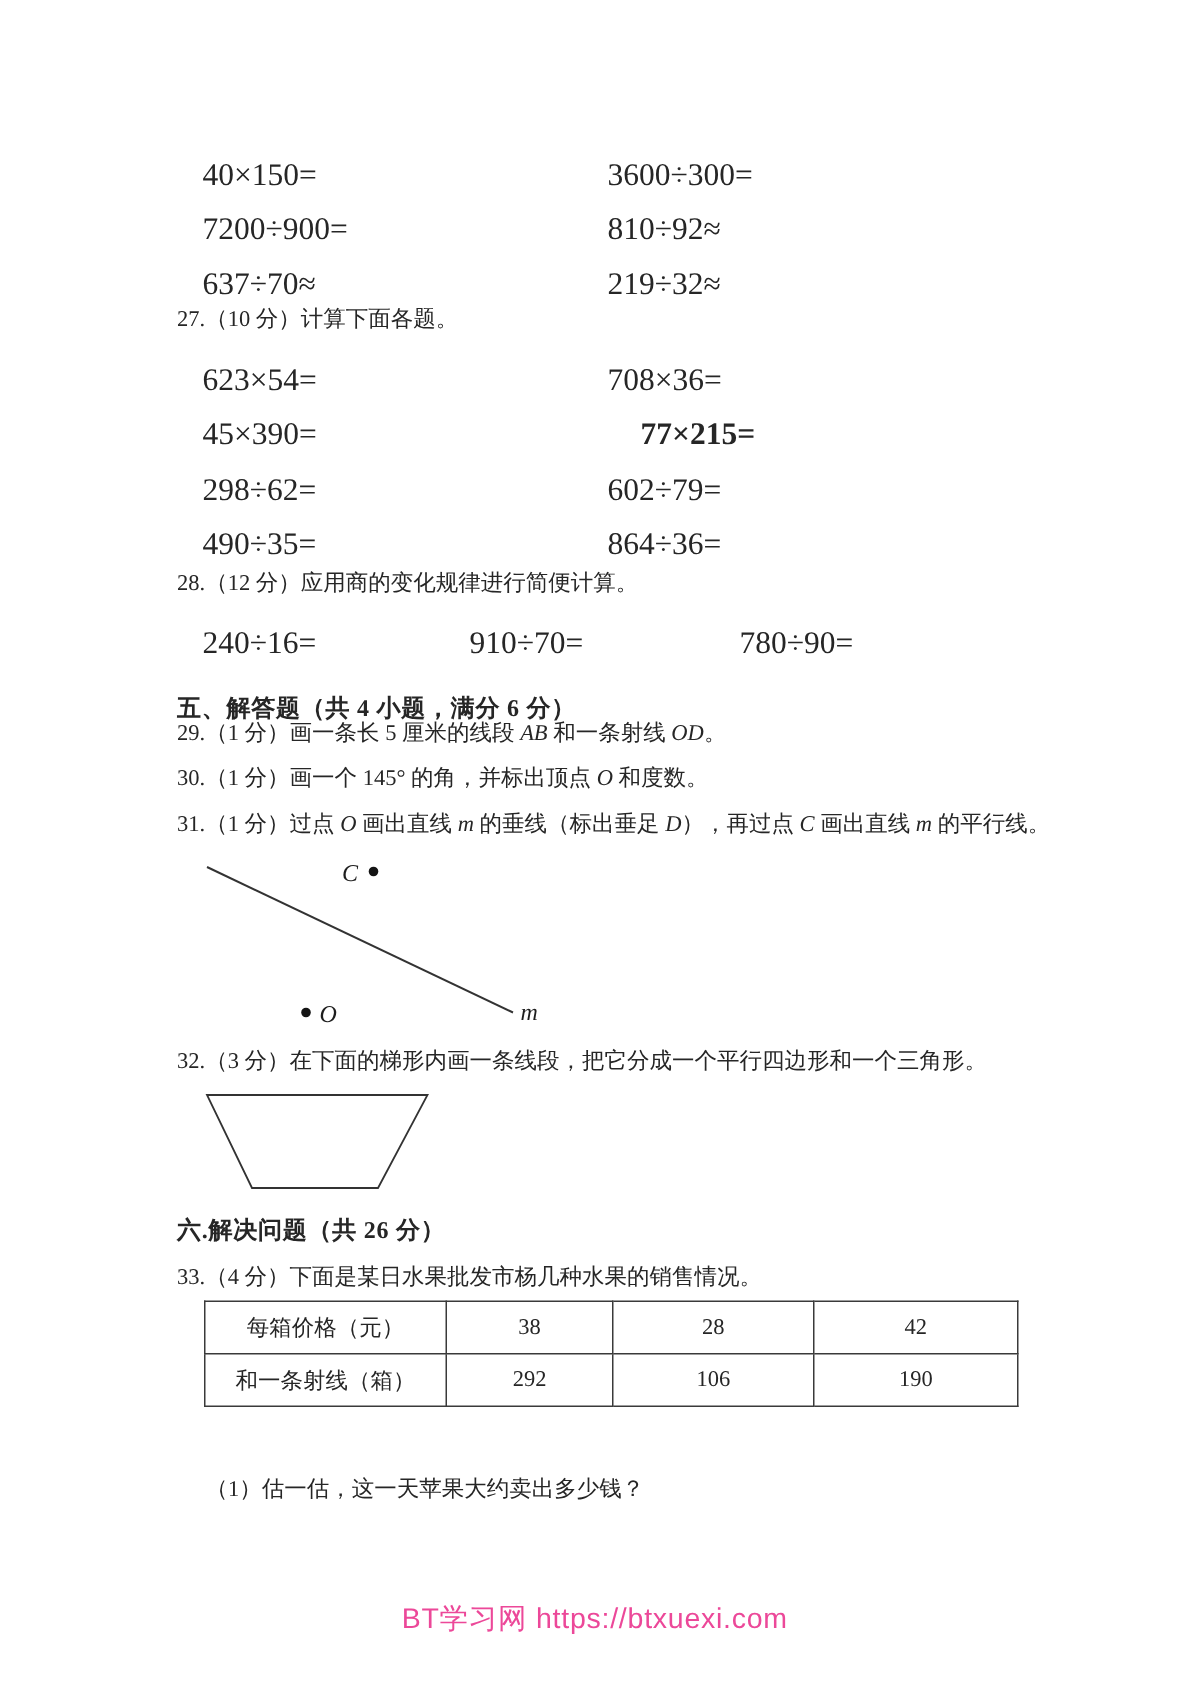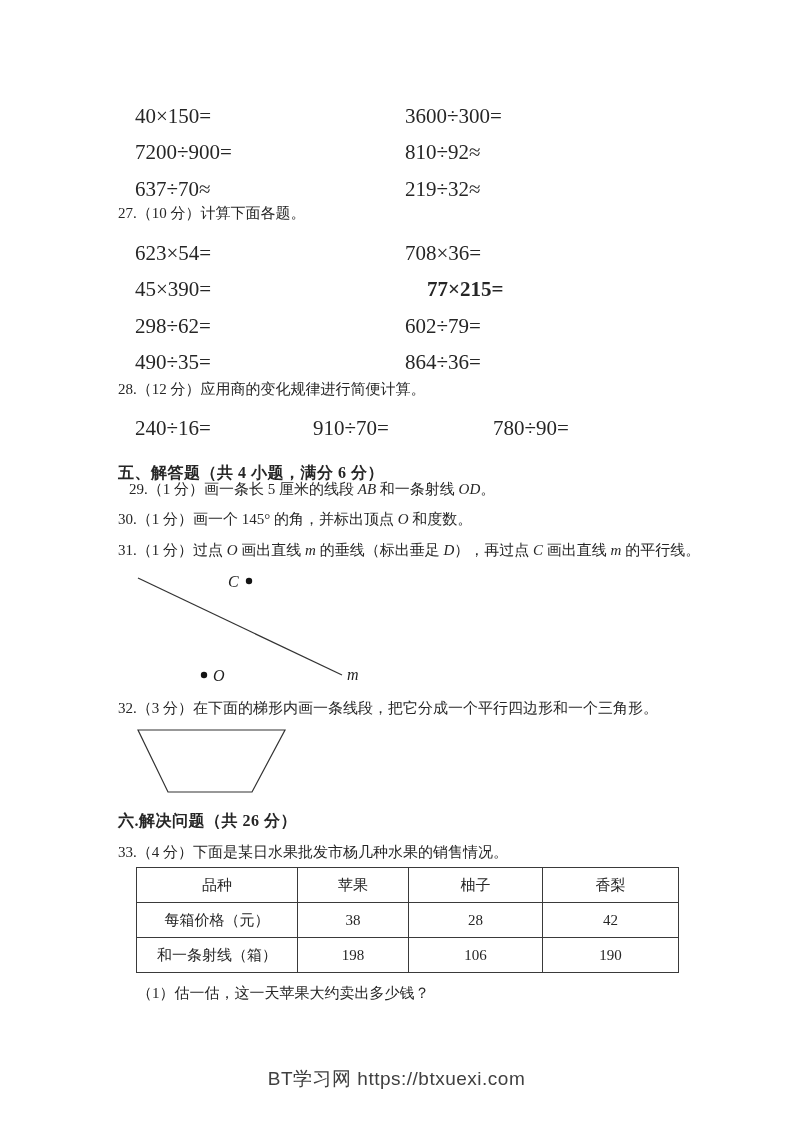--- a/index.html
+++ b/index.html
@@ -41,21 +41,21 @@
     padding: 0;
   }
   .footer {
     position: absolute;
     top: 1066px;
     left: 0;
     width: 793px;
     text-align: center;
     font-family: "Liberation Sans", "DejaVu Sans", sans-serif;
     font-size: 19px;
-    color: #404040;
+    color: #ec4899;
     letter-spacing: 0.5px;
   }
 </style>
 </head>
 <body>
 
 <div class="page">
 
   <span class="abs expr" style="top:103px; left:135px;">40×150=</span>
   <span class="abs expr" style="top:103px; left:405px;">3600÷300=</span>
@@ -80,21 +80,21 @@
   <span class="abs expr" style="top:349px; left:135px;">490÷35=</span>
   <span class="abs expr" style="top:349px; left:405px;">864÷36=</span>
 
   <span class="abs qlabel" style="top:380px;">28.（12 分）应用商的变化规律进行简便计算。</span>
   <span class="abs expr" style="top:415px; left:135px;">240÷16=</span>
   <span class="abs expr" style="top:415px; left:313px;">910÷70=</span>
   <span class="abs expr" style="top:415px; left:493px;">780÷90=</span>
 
   <span class="abs qlabel bold-header" style="top:447px;margin-top:16px;">五、解答题（共 4 小题，满分 6 分）</span>
 
-  <span class="abs qlabel" style="top:480px;margin-left:11px;"><span>29.（1 分）画一条长 5 厘米的线段 </span><span class="it">AB</span><span> 和一条射线 </span><span class="it">OD</span><span>。</span></span>
+  <span class="abs qlabel" style="top:480px;"><span>29.（1 分）画一条长 5 厘米的线段 </span><span class="it">AB</span><span> 和一条射线 </span><span class="it">OD</span><span>。</span></span>
 
   <span class="abs qlabel" style="top:510px;"><span>30.（1 分）画一个 145° 的角，并标出顶点 </span><span class="it">O</span><span> 和度数。</span></span>
 
   <span class="abs qlabel" style="top:541px;"><span>31.（1 分）过点 </span><span class="it">O</span><span> 画出直线 </span><span class="it">m</span><span> 的垂线（标出垂足 </span><span class="it">D</span><span>），再过点 </span><span class="it">C</span><span> 画出直线 </span><span class="it">m</span><span> 的平行线。</span></span>
 
   <svg class="diagram" style="left:125px; top:562px;" width="250" height="125" viewBox="0 0 250 125">
     <line x1="13" y1="16" x2="217" y2="113" stroke="#333333" stroke-width="1.3"></line>
     <circle cx="124" cy="19" r="3.2" fill="#141414"></circle>
     <circle cx="79" cy="113" r="3.2" fill="#141414"></circle>
     <text x="103" y="25" class="svg-label">C</text>
@@ -113,35 +113,29 @@
   <span class="abs qlabel" style="top:843px;">33.（4 分）下面是某日水果批发市杨几种水果的销售情况。</span>
 
   <table class="sales">
     <colgroup>
       <col style="width:161px">
         <col style="width:111px">
         <col style="width:134px">
         <col style="width:136px">
     </colgroup>
     <tbody>
-        <tr>
-      <td>品种</td>
-      <td>苹果</td>
-      <td>柚子</td>
-      <td>香梨</td>
-    </tr>
     <tr>
       <td>每箱价格（元）</td>
       <td>38</td>
       <td>28</td>
       <td>42</td>
     </tr>
     <tr>
       <td>和一条射线（箱）</td>
-      <td>198</td>
+      <td>292</td>
       <td>106</td>
       <td>190</td>
     </tr>
   </tbody>
     </table>
 
   <span class="abs" style="top:984px; left:137px;">（1）估一估，这一天苹果大约卖出多少钱？</span>
 
   <div class="footer">BT学习网 https://btxuexi.com</div>
 

